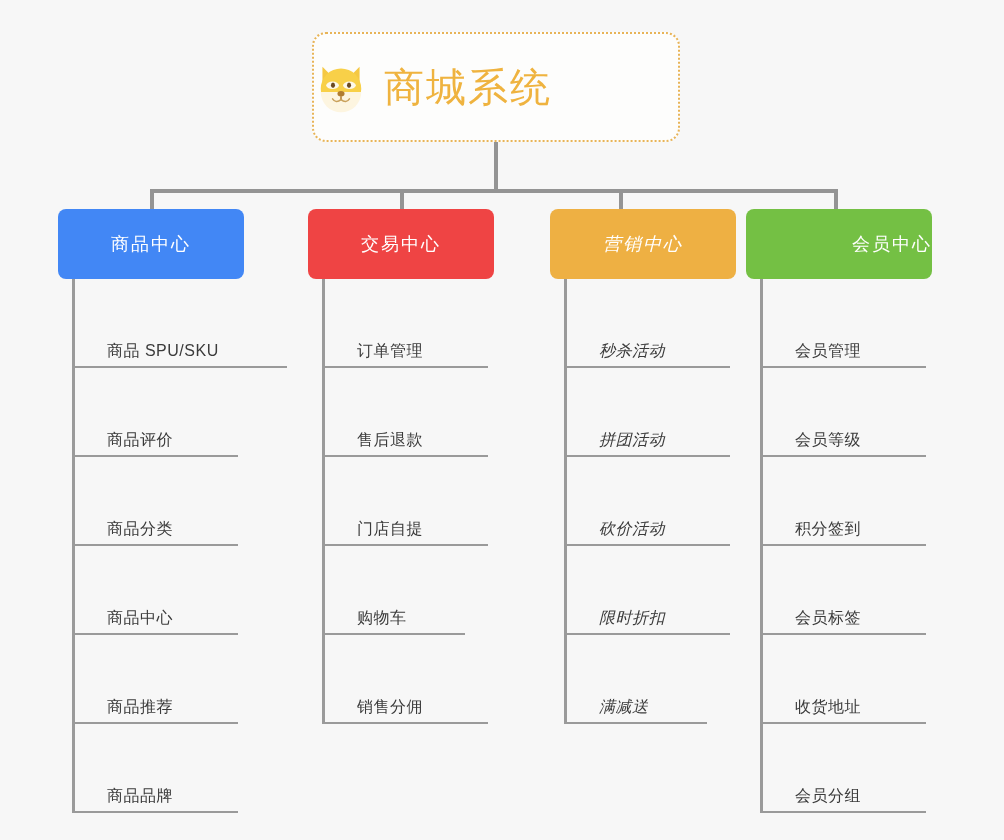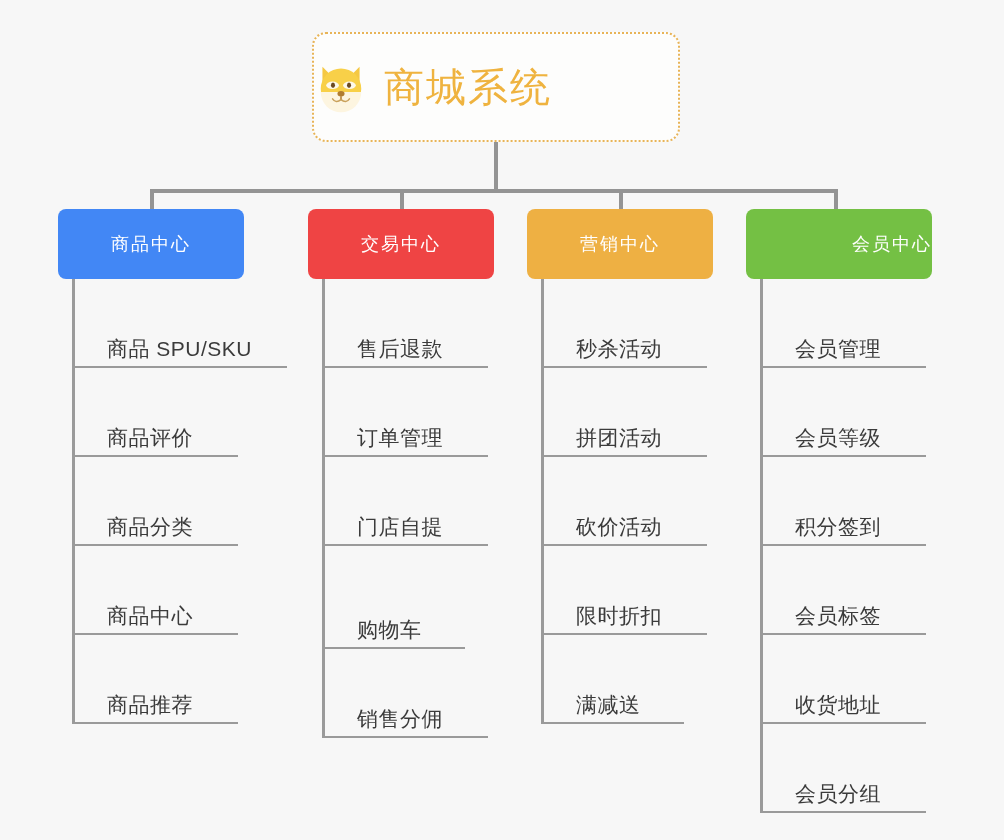--- a/index.html
+++ b/index.html
@@ -101,21 +101,21 @@
   .leaf {
     position: relative;
     height: 89px;
     display: flex;
     align-items: flex-end;
     box-sizing: border-box;
     border-bottom: 2px solid #9a9a9a;
     width: 163px;
   }
   .leaf-label {
-    font-size: 21px;
+    font-size: 16px;
     color: #3b3b3b;
     line-height: 1;
     padding: 0 0 7px 32px;
     white-space: nowrap;
     letter-spacing: 0.5px;
   }
   .leaf.wide { width: 212px; }
 </style>
 </head>
 <body style="background: rgb(247, 247, 247);">
@@ -160,47 +160,50 @@
         </div>
       <div class="leaf">
           <span class="leaf-label">商品分类</span>
         </div>
       <div class="leaf">
           <span class="leaf-label">商品中心</span>
         </div>
       <div class="leaf">
           <span class="leaf-label">商品推荐</span>
         </div>
+      <div class="leaf">
+          <span class="leaf-label">商品品牌</span>
+        </div>
     </div>
   </div>
 
   <div class="branch" style="left:308px;">
     <div class="branch-header" style="background: #ef4444;">
       <span>交易中心</span>
     </div>
     <div class="leaf-list">
       <div class="leaf">
+          <span class="leaf-label">订单管理</span>
+        </div>
+      <div class="leaf">
           <span class="leaf-label">售后退款</span>
         </div>
       <div class="leaf">
-          <span class="leaf-label">订单管理</span>
-        </div>
-      <div class="leaf">
           <span class="leaf-label">门店自提</span>
         </div>
-      <div class="leaf" style="width:140px;margin-top:14px;">
+      <div class="leaf" style="width:140px;">
           <span class="leaf-label">购物车</span>
         </div>
       <div class="leaf">
           <span class="leaf-label">销售分佣</span>
         </div>
     </div>
   </div>
 
-  <div class="branch" style="left:527px;">
+  <div class="branch" style="left:550px;font-style:italic;">
     <div class="branch-header" style="background: rgb(238, 176, 67);">
       <span>营销中心</span>
     </div>
     <div class="leaf-list">
       <div class="leaf">
           <span class="leaf-label">秒杀活动</span>
         </div>
       <div class="leaf">
           <span class="leaf-label">拼团活动</span>
         </div>

